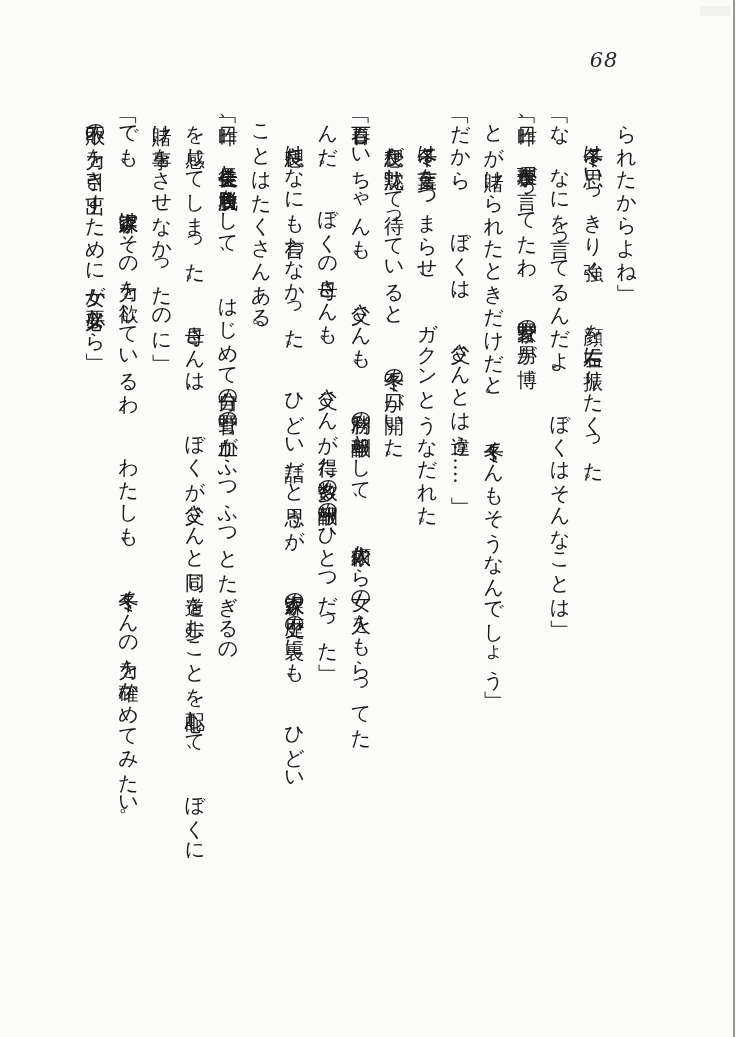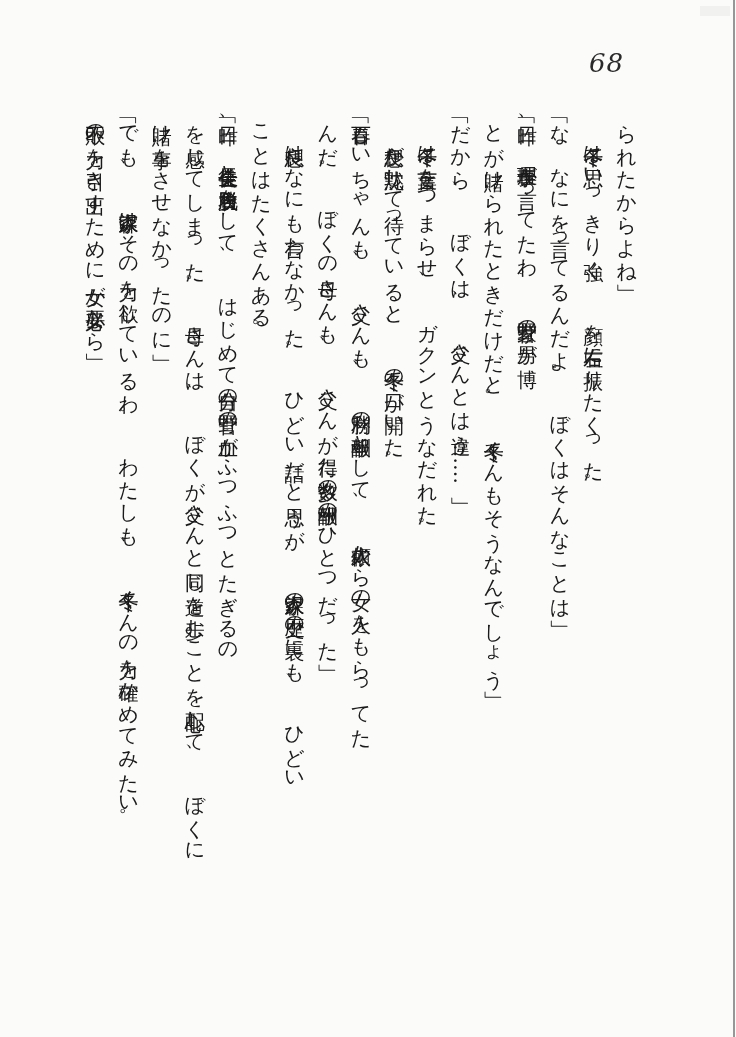--- a/index.html
+++ b/index.html
@@ -16,22 +16,22 @@
     position: relative;
     width: 736px;
     height: 1037px;
     background: #fbfbfa;
   }
   .page-number {
     position: absolute;
     top: 48px;
     left: 584px;
     width: 40px;
-    text-align: right;
-    font-size: 26px;
+    text-align: center;
+    font-size: 21px;
     font-style: italic;
     letter-spacing: 1px;
     color: #2a2a2a;
   }
   .text-block {
     position: absolute;
     top: 111px;
     left: 77px;
     width: 566px;
     height: 852px;

